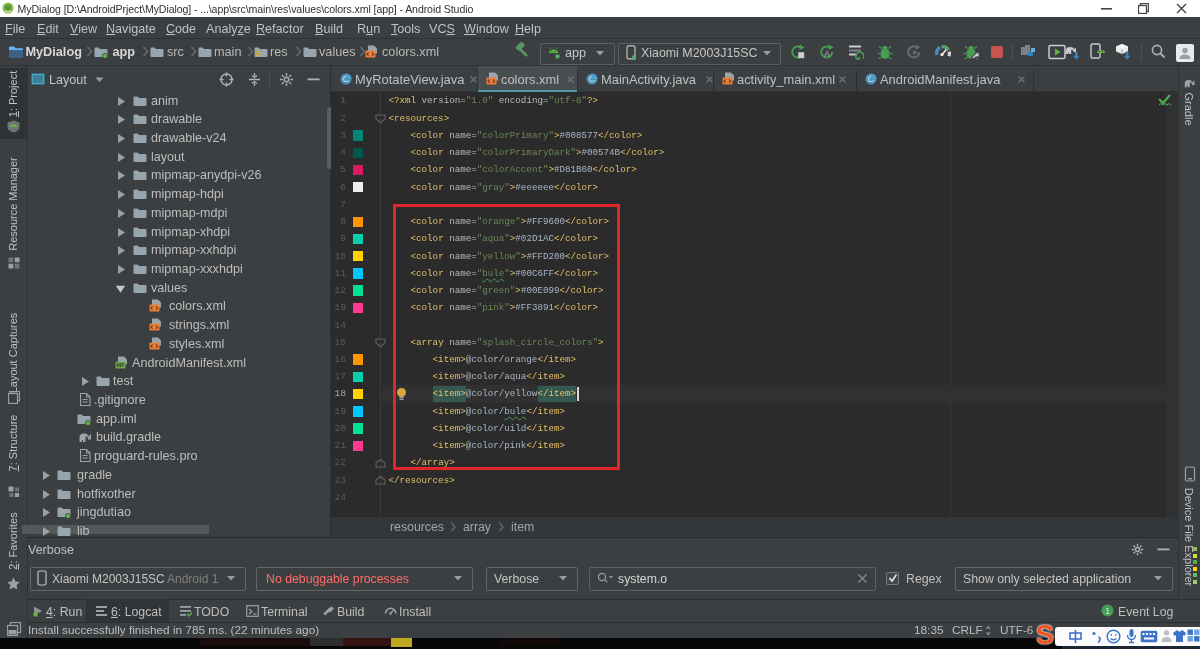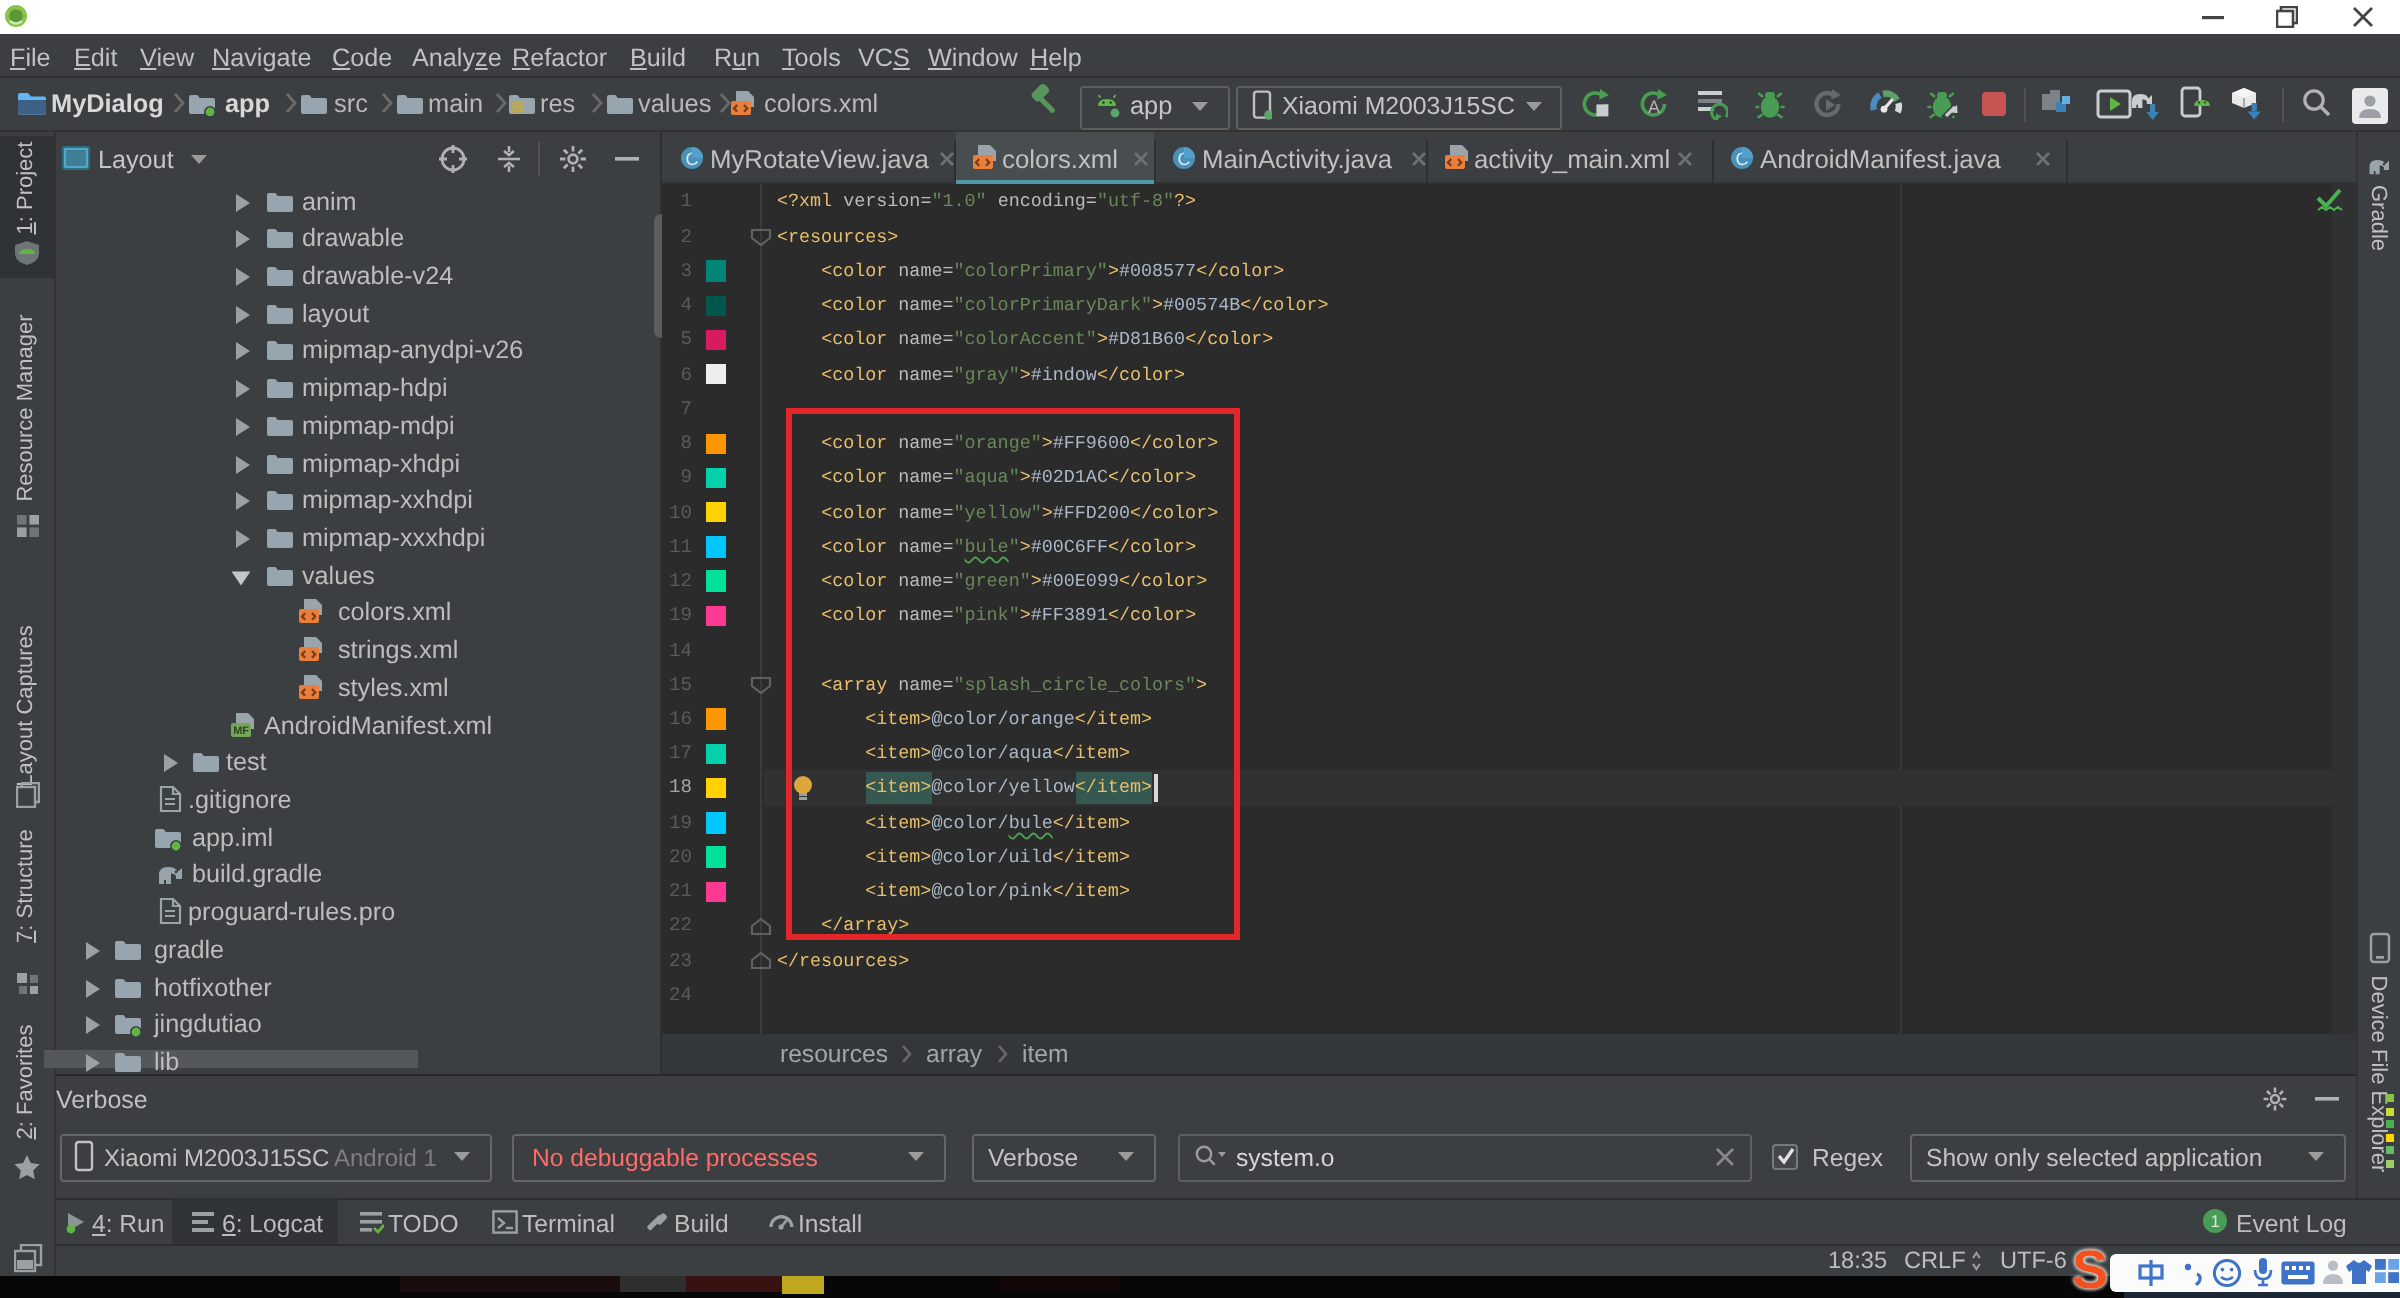--- a/index.html
+++ b/index.html
@@ -11,20 +11,21 @@
 </style></head><body>
 <div id="root">
 <div class="abs" style="left:0px;top:0px;width:1200px;height:17px;background:#ffffff;"></div>
 <div class="abs" style="left:2px;top:2px;width:12px;height:12px;">
       <svg width="12" height="12" viewBox="0 0 12 12">
         <circle cx="6" cy="6" r="5.5" fill="#8bc34a"></circle>
         <circle cx="6" cy="6" r="3.4" fill="#5d9636"></circle>
         <path d="M3 8.5 q3 2.5 6 0" stroke="#cfe8b5" stroke-width="1.2" fill="none"></path>
       </svg>
     </div>
+<div class="abs" style="left:17.5px;top:1px;font-size:10.6px;color:#303030;font-weight:normal;white-space:pre;line-height:16px;font-family:&quot;Liberation Sans&quot;,sans-serif;line-height:16px;letter-spacing:-0.1px;">MyDialog [D:\AndroidPrject\MyDialog] - ...\app\src\main\res\values\colors.xml [app] - Android Studio</div>
 <div class="abs" style="left:1100px;top:7px;width:13px;height:4px;">
       <svg width="13" height="4" viewBox="0 0 13 4">
         <rect x="1" y="1" width="11" height="1.6" fill="#444"></rect>
       </svg>
     </div>
 <div class="abs" style="left:1138px;top:3px;width:11px;height:11px;">
       <svg width="11" height="11" viewBox="0 0 11 11">
         <rect x="2.5" y="0.5" width="8" height="8" fill="none" stroke="#444" stroke-width="1.3"></rect>
         <rect x="0.5" y="2.5" width="8" height="8" fill="#ffffff" stroke="#444" stroke-width="1.3"></rect>
       </svg>
@@ -747,21 +748,21 @@
       </svg>
     </div>
 <div class="abs" style="left:432.65999999999997px;top:386.48px;width:33.12px;height:15.239999999999998px;background:#355950;"></div>
 <div class="abs" style="left:537.54px;top:386.48px;width:38.64px;height:15.239999999999998px;background:#355950;"></div>
 <div class="abs" style="left:577.18px;top:387.48px;width:1.6px;height:13.239999999999998px;background:#d8d8d8;"></div>
 <div class="abs" style="left:388.5px;top:92.4px;font-size:9.2px;line-height:17.24px;font-family:&quot;Liberation Mono&quot;,monospace;color:#a9b7c6;white-space:pre;"><pre style="font:inherit"><span style="color:#e8bf6a">&lt;?xml</span> <span style="color:#bababa">version</span><span style="color:#bababa">=</span><span style="color:#6a8759">"1.0"</span> <span style="color:#bababa">encoding</span><span style="color:#bababa">=</span><span style="color:#6a8759">"utf-8"</span><span style="color:#e8bf6a">?&gt;</span>
 <span style="color:#e8bf6a">&lt;resources&gt;</span>
     <span style="color:#e8bf6a">&lt;color</span> <span style="color:#bababa">name</span><span style="color:#bababa">=</span><span style="color:#6a8759">"colorPrimary"</span><span style="color:#e8bf6a">&gt;</span><span style="color:#a9b7c6">#008577</span><span style="color:#e8bf6a">&lt;/color&gt;</span>
     <span style="color:#e8bf6a">&lt;color</span> <span style="color:#bababa">name</span><span style="color:#bababa">=</span><span style="color:#6a8759">"colorPrimaryDark"</span><span style="color:#e8bf6a">&gt;</span><span style="color:#a9b7c6">#00574B</span><span style="color:#e8bf6a">&lt;/color&gt;</span>
     <span style="color:#e8bf6a">&lt;color</span> <span style="color:#bababa">name</span><span style="color:#bababa">=</span><span style="color:#6a8759">"colorAccent"</span><span style="color:#e8bf6a">&gt;</span><span style="color:#a9b7c6">#D81B60</span><span style="color:#e8bf6a">&lt;/color&gt;</span>
-    <span style="color:#e8bf6a">&lt;color</span> <span style="color:#bababa">name</span><span style="color:#bababa">=</span><span style="color:#6a8759">"gray"</span><span style="color:#e8bf6a">&gt;</span><span style="color:#a9b7c6">#indow</span><span style="color:#e8bf6a">&lt;/color&gt;</span>
+    <span style="color:#e8bf6a">&lt;color</span> <span style="color:#bababa">name</span><span style="color:#bababa">=</span><span style="color:#6a8759">"gray"</span><span style="color:#e8bf6a">&gt;</span><span style="color:#a9b7c6">#eeeeee</span><span style="color:#e8bf6a">&lt;/color&gt;</span>
 
     <span style="color:#e8bf6a">&lt;color</span> <span style="color:#bababa">name</span><span style="color:#bababa">=</span><span style="color:#6a8759">"orange"</span><span style="color:#e8bf6a">&gt;</span><span style="color:#a9b7c6">#FF9600</span><span style="color:#e8bf6a">&lt;/color&gt;</span>
     <span style="color:#e8bf6a">&lt;color</span> <span style="color:#bababa">name</span><span style="color:#bababa">=</span><span style="color:#6a8759">"aqua"</span><span style="color:#e8bf6a">&gt;</span><span style="color:#a9b7c6">#02D1AC</span><span style="color:#e8bf6a">&lt;/color&gt;</span>
     <span style="color:#e8bf6a">&lt;color</span> <span style="color:#bababa">name</span><span style="color:#bababa">=</span><span style="color:#6a8759">"yellow"</span><span style="color:#e8bf6a">&gt;</span><span style="color:#a9b7c6">#FFD200</span><span style="color:#e8bf6a">&lt;/color&gt;</span>
     <span style="color:#e8bf6a">&lt;color</span> <span style="color:#bababa">name</span><span style="color:#bababa">=</span><span style="color:#6a8759">"</span><span style="color:#6a8759;text-decoration:underline wavy #4f9b58 1px;text-underline-offset:2px;">bule</span><span style="color:#6a8759">"</span><span style="color:#e8bf6a">&gt;</span><span style="color:#a9b7c6">#00C6FF</span><span style="color:#e8bf6a">&lt;/color&gt;</span>
     <span style="color:#e8bf6a">&lt;color</span> <span style="color:#bababa">name</span><span style="color:#bababa">=</span><span style="color:#6a8759">"green"</span><span style="color:#e8bf6a">&gt;</span><span style="color:#a9b7c6">#00E099</span><span style="color:#e8bf6a">&lt;/color&gt;</span>
     <span style="color:#e8bf6a">&lt;color</span> <span style="color:#bababa">name</span><span style="color:#bababa">=</span><span style="color:#6a8759">"pink"</span><span style="color:#e8bf6a">&gt;</span><span style="color:#a9b7c6">#FF3891</span><span style="color:#e8bf6a">&lt;/color&gt;</span>
 
     <span style="color:#e8bf6a">&lt;array</span> <span style="color:#bababa">name</span><span style="color:#bababa">=</span><span style="color:#6a8759">"splash_circle_colors"</span><span style="color:#e8bf6a">&gt;</span>
         <span style="color:#e8bf6a">&lt;item&gt;</span><span style="color:#a9b7c6">@color/orange</span><span style="color:#e8bf6a">&lt;/item&gt;</span>
@@ -944,20 +945,21 @@
 <div class="abs" style="left:399px;top:604px;font-size:12.3px;color:#bdbdbd;font-weight:normal;white-space:pre;line-height:16px;font-family:&quot;Liberation Sans&quot;,sans-serif;">Install</div>
 <div class="abs" style="left:1101px;top:604px;width:13px;height:13px;">
       <svg width="13" height="13" viewBox="0 0 13 13">
         <circle cx="6.5" cy="6.5" r="6" fill="#499c54"></circle>
         <text x="4.2" y="9.6" font-size="8.5" fill="#d8e8d8" font-family="Liberation Sans">1</text>
       </svg>
     </div>
 <div class="abs" style="left:1118px;top:604px;font-size:12.3px;color:#bdbdbd;font-weight:normal;white-space:pre;line-height:16px;font-family:&quot;Liberation Sans&quot;,sans-serif;">Event Log</div>
 <div class="abs" style="left:28px;top:622px;width:1172px;height:16px;background:#3c3f41;"></div>
 <div class="abs" style="left:28px;top:622px;width:1172px;height:1px;background:#2d2d2d;"></div>
+<div class="abs" style="left:28px;top:623px;font-size:11.8px;color:#bdbdbd;font-weight:normal;white-space:pre;line-height:16px;font-family:&quot;Liberation Sans&quot;,sans-serif;line-height:14px;">Install successfully finished in 785 ms. (22 minutes ago)</div>
 <div class="abs" style="left:914px;top:623px;font-size:11.8px;color:#bdbdbd;font-weight:normal;white-space:pre;line-height:16px;font-family:&quot;Liberation Sans&quot;,sans-serif;line-height:14px;">18:35</div>
 <div class="abs" style="left:952px;top:623px;font-size:11.8px;color:#bdbdbd;font-weight:normal;white-space:pre;line-height:16px;font-family:&quot;Liberation Sans&quot;,sans-serif;line-height:14px;">CRLF</div>
 <div class="abs" style="left:984px;top:625px;width:8px;height:11px;">
       <svg width="8" height="11" viewBox="0 0 8 11">
         <path d="M2.5 4 l1.7-2.5 1.7 2.5 M2.5 7 l1.7 2.5 1.7-2.5" stroke="#9b9b9b" stroke-width="1.1" fill="none"></path>
       </svg>
     </div>
 <div class="abs" style="left:1000px;top:623px;font-size:11.8px;color:#bdbdbd;font-weight:normal;white-space:pre;line-height:16px;font-family:&quot;Liberation Sans&quot;,sans-serif;line-height:14px;">UTF-6</div>
 <div class="abs" style="left:0px;top:638px;width:1200px;height:11px;background:#070707;"></div>
 <div class="abs" style="left:200px;top:638px;width:110px;height:8px;background:#190c0c;"></div>

